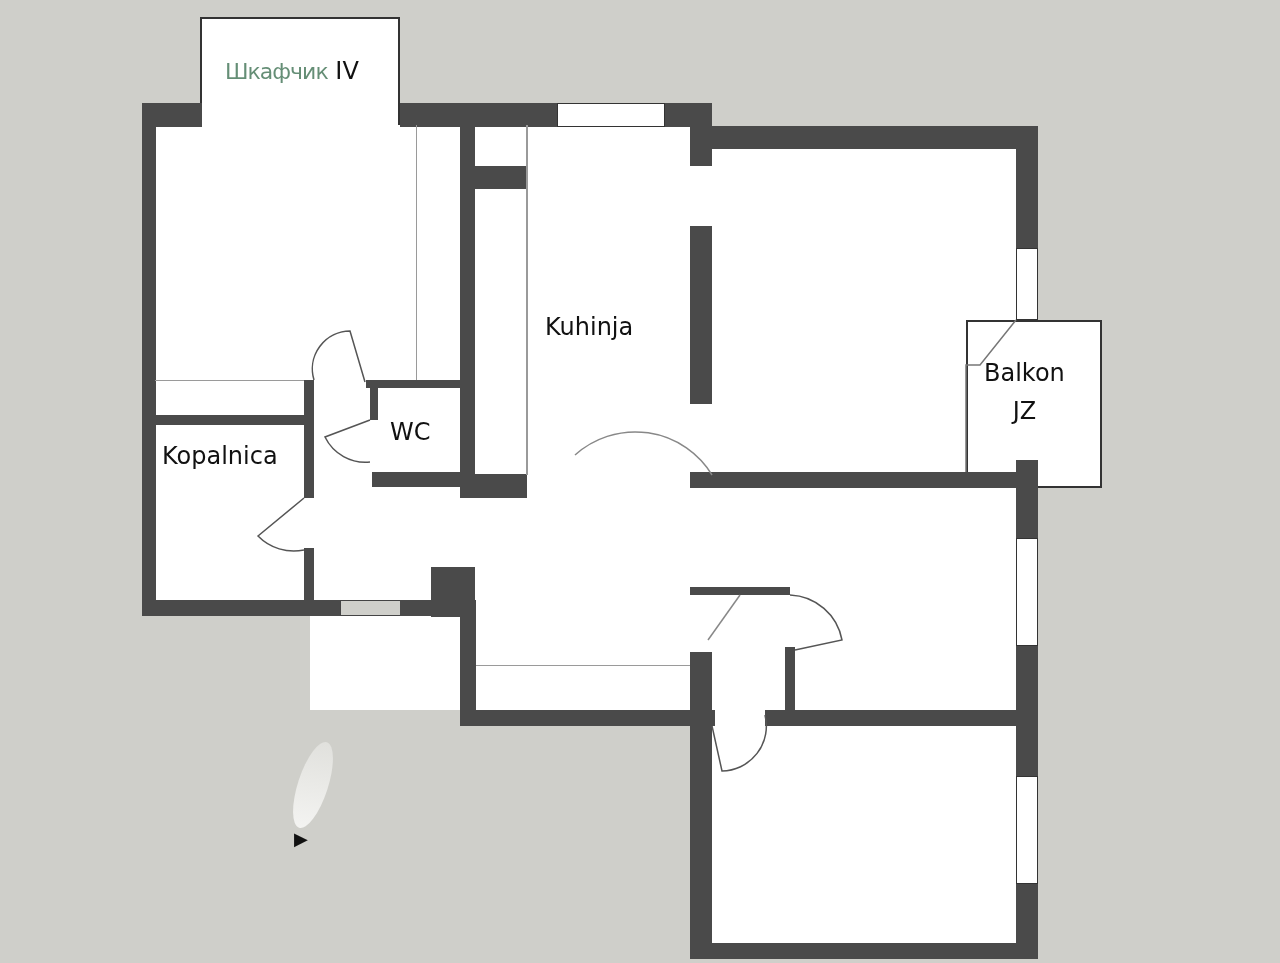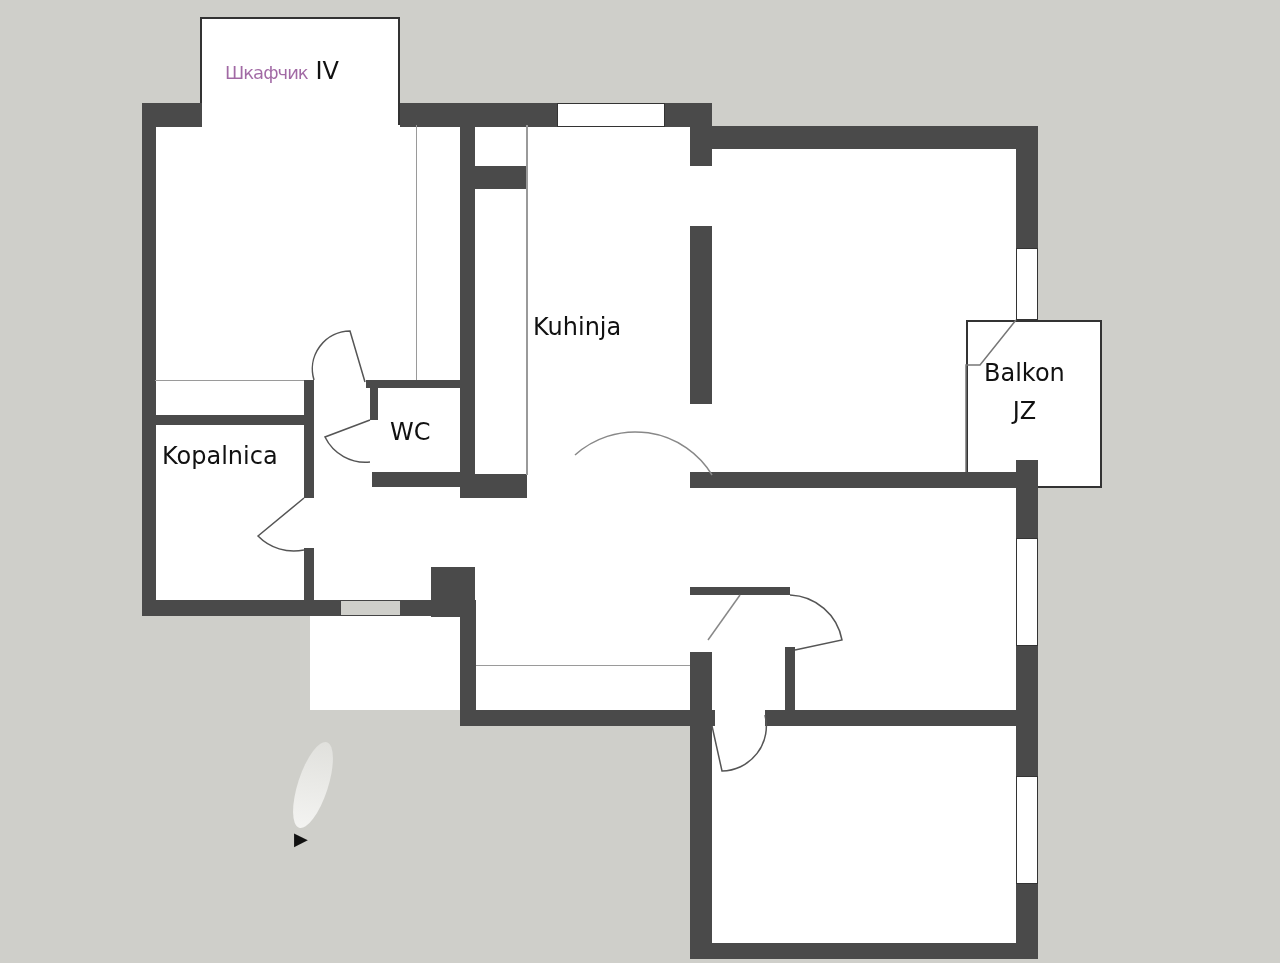--- a/index.html
+++ b/index.html
@@ -3,21 +3,21 @@
 <meta charset="utf-8">
 <style>
   html,body{margin:0;padding:0;}
   body{width:1280px;height:963px;background:#cfcfca;position:relative;overflow:hidden;font-family:"DejaVu Sans","Liberation Sans",sans-serif;}
   .abs{position:absolute;box-sizing:border-box;}
   .wall{background:#4a4a4a;}
   .floor{background:#ffffff;}
   .thin{background:#9a9a9a;}
   .win{background:#ffffff;border:1px solid #333;}
   .label{position:absolute;color:#111;font-size:24px;line-height:1.6;text-align:center;white-space:nowrap;}
-  .faded{color:#701a75;opacity:0.65;font-size:18px;letter-spacing:-1px;}
+  .faded{color:#14532d;opacity:0.65;font-size:22px;letter-spacing:-1px;}
   svg.overlay{position:absolute;left:0;top:0;width:1280px;height:963px;pointer-events:none;}
 </style>
 </head>
 <body>
 
 <div class="abs floor" style="left:200px;top:17px;width:200px;height:110px;border:2px solid #333;border-bottom:none;"></div>
 <div class="abs floor" style="left:155px;top:125px;width:305px;height:475px;"></div>
 <div class="abs floor" style="left:460px;top:125px;width:250px;height:365px;"></div>
 <div class="abs floor" style="left:710px;top:148px;width:310px;height:330px;"></div>
 <div class="abs floor" style="left:966px;top:320px;width:136px;height:168px;border:2px solid #333;"></div>
@@ -78,21 +78,21 @@
     <path d="M712 726 L 722 771 A 45 45 0 0 0 765 715"></path>
     <path d="M740 595 L 708 640" stroke="#888"></path>
     <path d="M1016 320 L 980 365 L 966 365 L 966 472" stroke="#777"></path>
   </g>
 </svg>
 
 <div class="label" style="left:225px;top:52px;">
   <span class="faded">Шкафчик</span>
   <span>IV</span>
 </div>
-<div class="label" style="left:533px;top:308px;">Kuhinja</div>
+<div class="label" style="left:545px;top:308px;">Kuhinja</div>
 <div class="label" style="left:162px;top:437px;">Kopalnica</div>
 <div class="label" style="left:390px;top:413px;">WC</div>
 <div class="label" style="left:984px;top:354px;">
   <div>Balkon</div>
   <div>JZ</div>
 </div>
 
 <div class="abs" style="left:290px;top:730px;width:60px;height:125px;">
   <div class="abs" style="left:8px;top:10px;width:30px;height:90px;background:linear-gradient(170deg,#e0e0dc,#f4f4f2);border-radius:50%;transform:rotate(18deg);"></div>
   <span class="abs" style="left:4px;top:98px;font-size:18px;color:#111;">▶</span>

